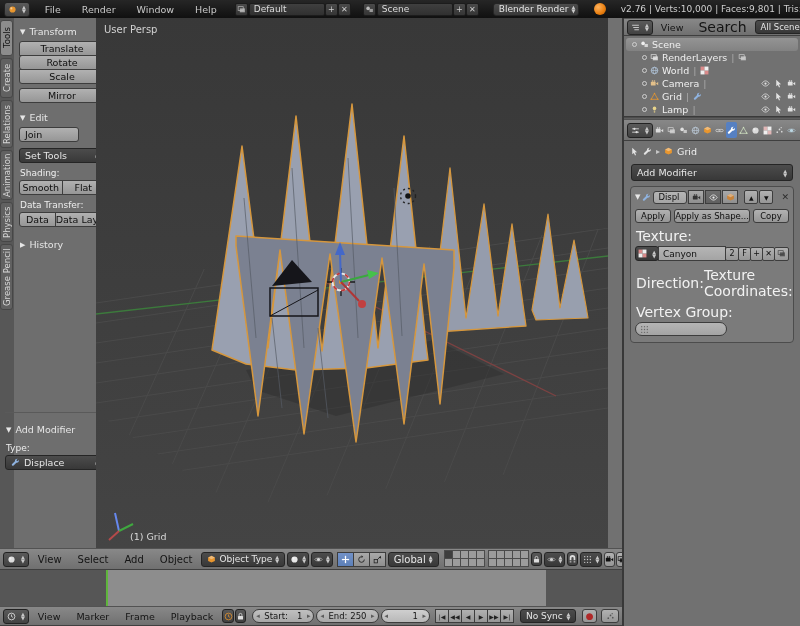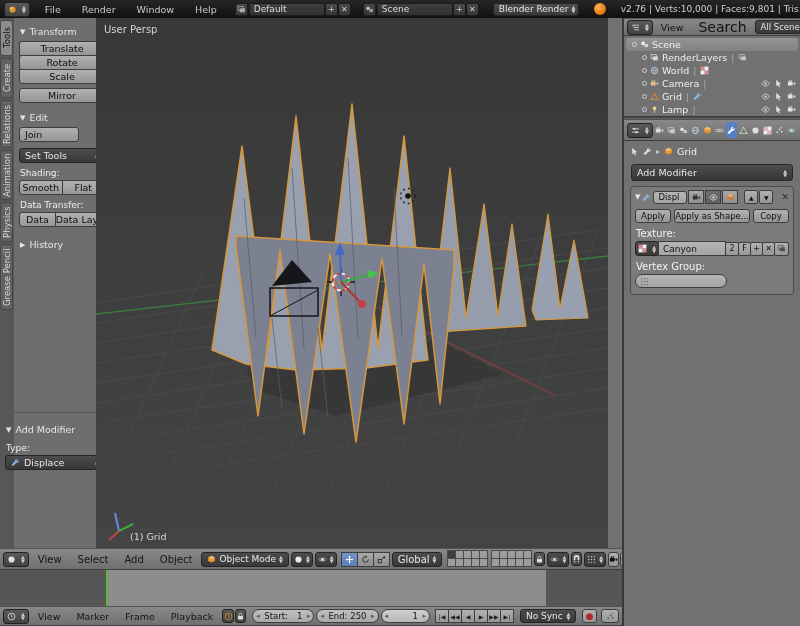--- a/index.html
+++ b/index.html
@@ -92,21 +92,21 @@
   .orow .sep{color:#a8a8a8;padding:0 1px}
   .orow .rt{margin-left:auto;display:flex;gap:4px;color:#e2e2e2;padding-right:2px}
   .orow.hl{background:linear-gradient(#949494,#828282);border-radius:3px;padding-left:6px}
   #rsplit{height:3px;background:#4c4c4c;border-top:1px solid #3a3a3a;border-bottom:1px solid #5e5e5e}
   #phdr{height:22px;display:flex;align-items:center;gap:1px;padding:0 3px}
   .ptab{width:13px;height:16px;display:flex;align-items:center;justify-content:center;border-radius:2px}
   .ptab.on{background:#5680c2}
   #pcontext{height:20px;display:flex;align-items:center;gap:4px;padding:0 6px;color:#f0f0f0;font-size:9.5px}
   #addmod{margin:3px 7px 0 7px}
   #modbox{margin:5px 6px 0 6px;background:#7b7b7b;border:1px solid #4c4c4c;border-radius:4px;padding:3px 4px 6px 4px}
-  .mlabel{color:#f2f2f2;font-size:10px;margin:5px 0 2px 1px}
+  .mlabel{color:#f2f2f2;font-size:14px;margin:5px 0 2px 1px}
   .mini{height:14px;background:linear-gradient(#b1b1b1,#969696);border:1px solid #3d3d3d;border-radius:2px;
         display:flex;align-items:center;justify-content:center;font-size:8px;color:#111;margin-left:-1px}
   .tgl{width:16px;height:14px;background:linear-gradient(#a9a9a9,#8f8f8f);border:1px solid #3d3d3d;margin-left:-1px;
         display:flex;align-items:center;justify-content:center}
   .tgl.on{background:linear-gradient(#6f6f6f,#606060);color:#eee}
 </style>
 </head>
 <body>
 
 <svg width="0" height="0" style="position:absolute">
@@ -426,21 +426,21 @@
       <span class="ud"></span>
   </span>
   <span class="menu">View</span>
   <span class="menu">Select</span>
   <span class="menu">Add</span>
   <span class="menu">Object</span>
   <span class="dd" style="width:88px;font-size:9px">
     <svg class="ic9" style="color:#e8962e;margin-right:3px">
         <use href="#i-cube"></use>
       </svg>
-    <span>Object Mode</span>
+    <span>Object Type</span>
       <span class="ud"></span>
   </span>
   <span class="dd" style="width:26px;padding:0 2px">
     <svg class="ic9" style="color:#e8e8e8">
         <use href="#i-sphere"></use>
       </svg>
       <span class="ud"></span>
   </span>
   <span class="dd" style="width:28px;padding:0 2px">
     <svg class="ic9" style="color:#d8d8d8">
@@ -843,20 +843,24 @@
       <span class="mini" style="width:14px">2</span>
       <span class="mini" style="width:13px">F</span>
       <span class="mini" style="width:13px">+</span>
       <span class="mini" style="width:13px">✕</span>
       <span class="mini" style="width:15px">
           <svg class="ic9" style="color:#444">
             <use href="#i-photo"></use>
           </svg>
         </span>
     </div>
+    <div class="row" style="margin-top:6px">
+      <span class="mlabel" style="width:78px;margin:0 0 0 1px">Direction:</span>
+      <span class="mlabel" style="margin:0">Texture Coordinates:</span>
+    </div>
     <div class="mlabel">Vertex Group:</div>
     <div class="row">
       <span class="fld" style="width:92px;border-radius:8px;height:14px">
         <svg class="ic9" style="color:#666">
             <use href="#i-griddots"></use>
           </svg>
       </span>
     </div>
   </div>
 </div>

